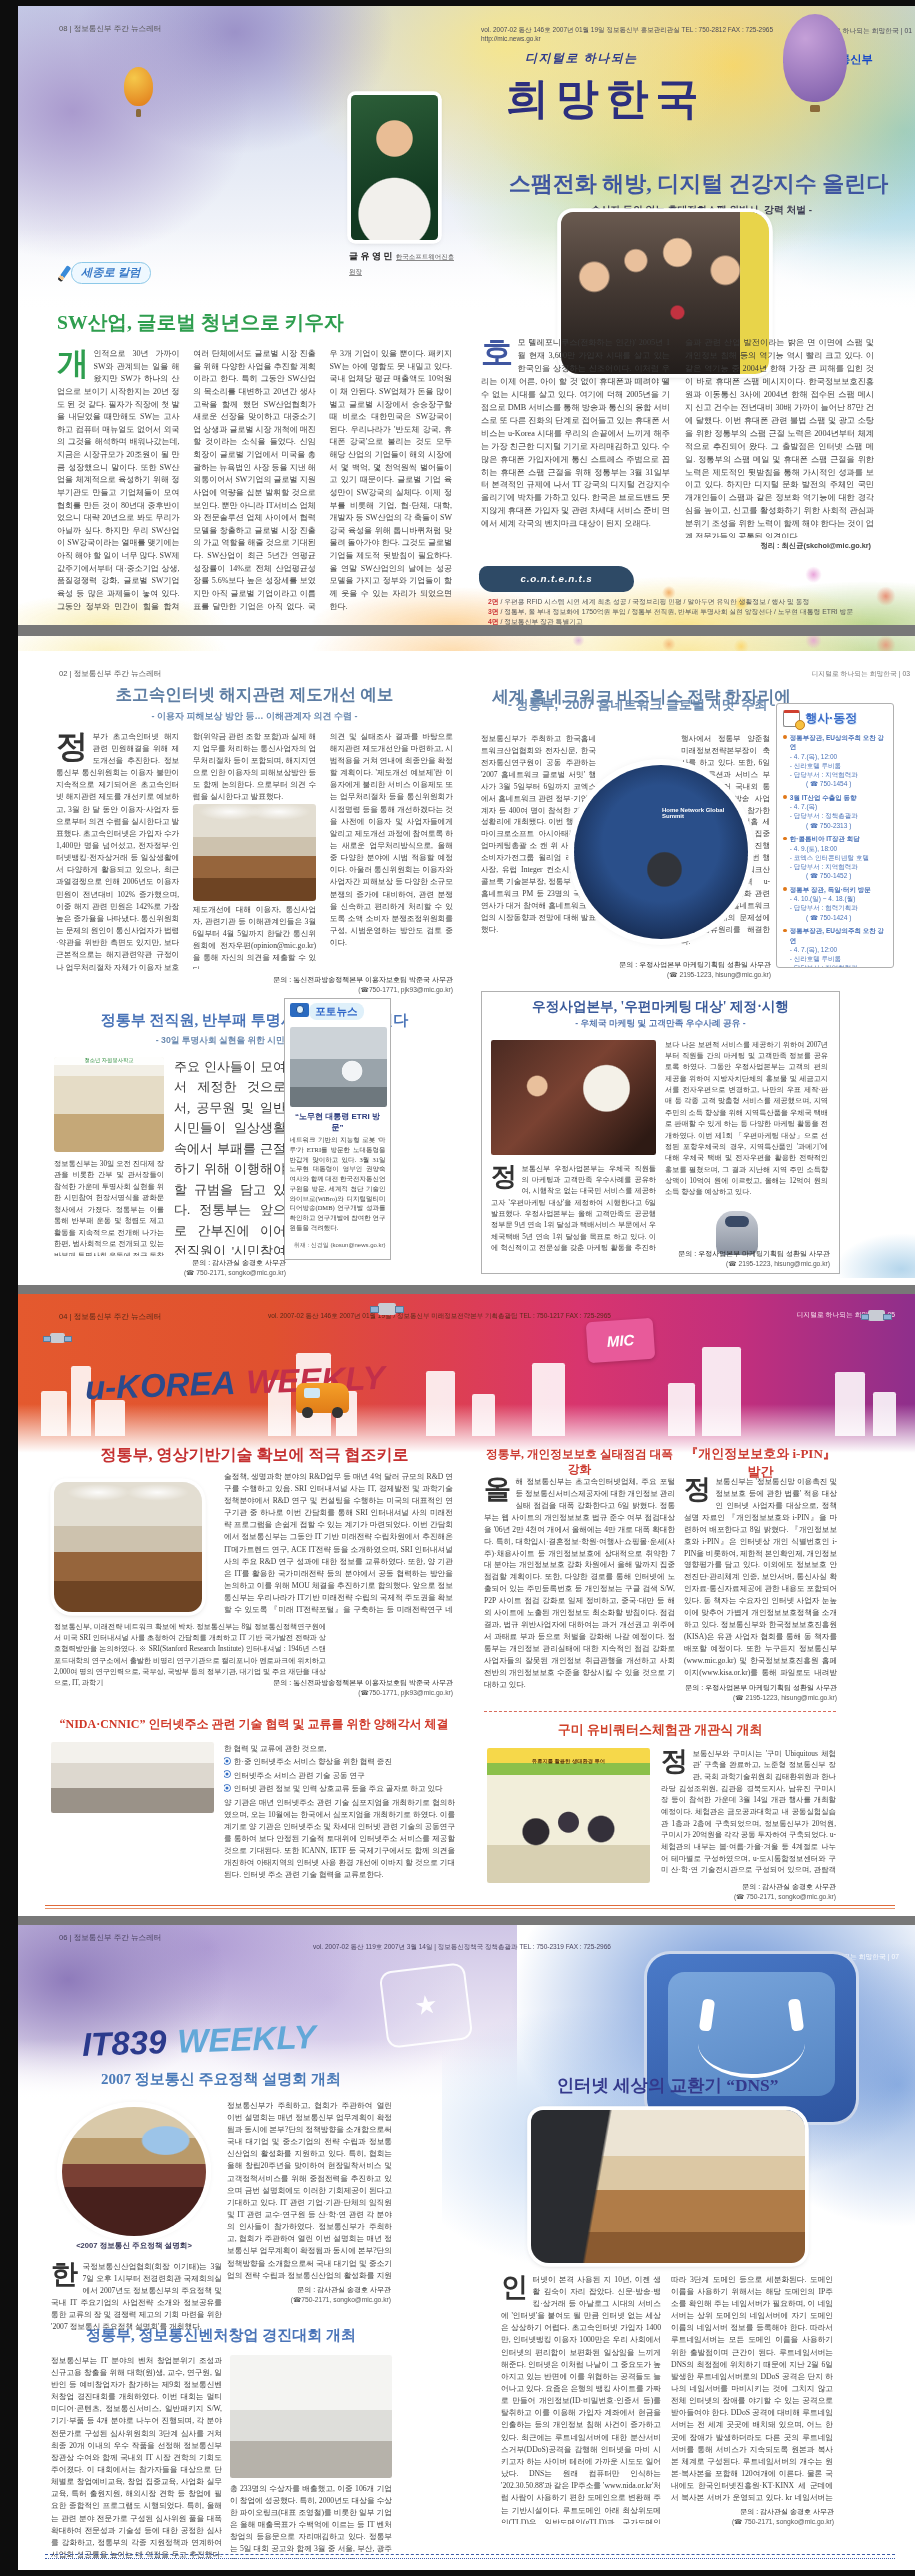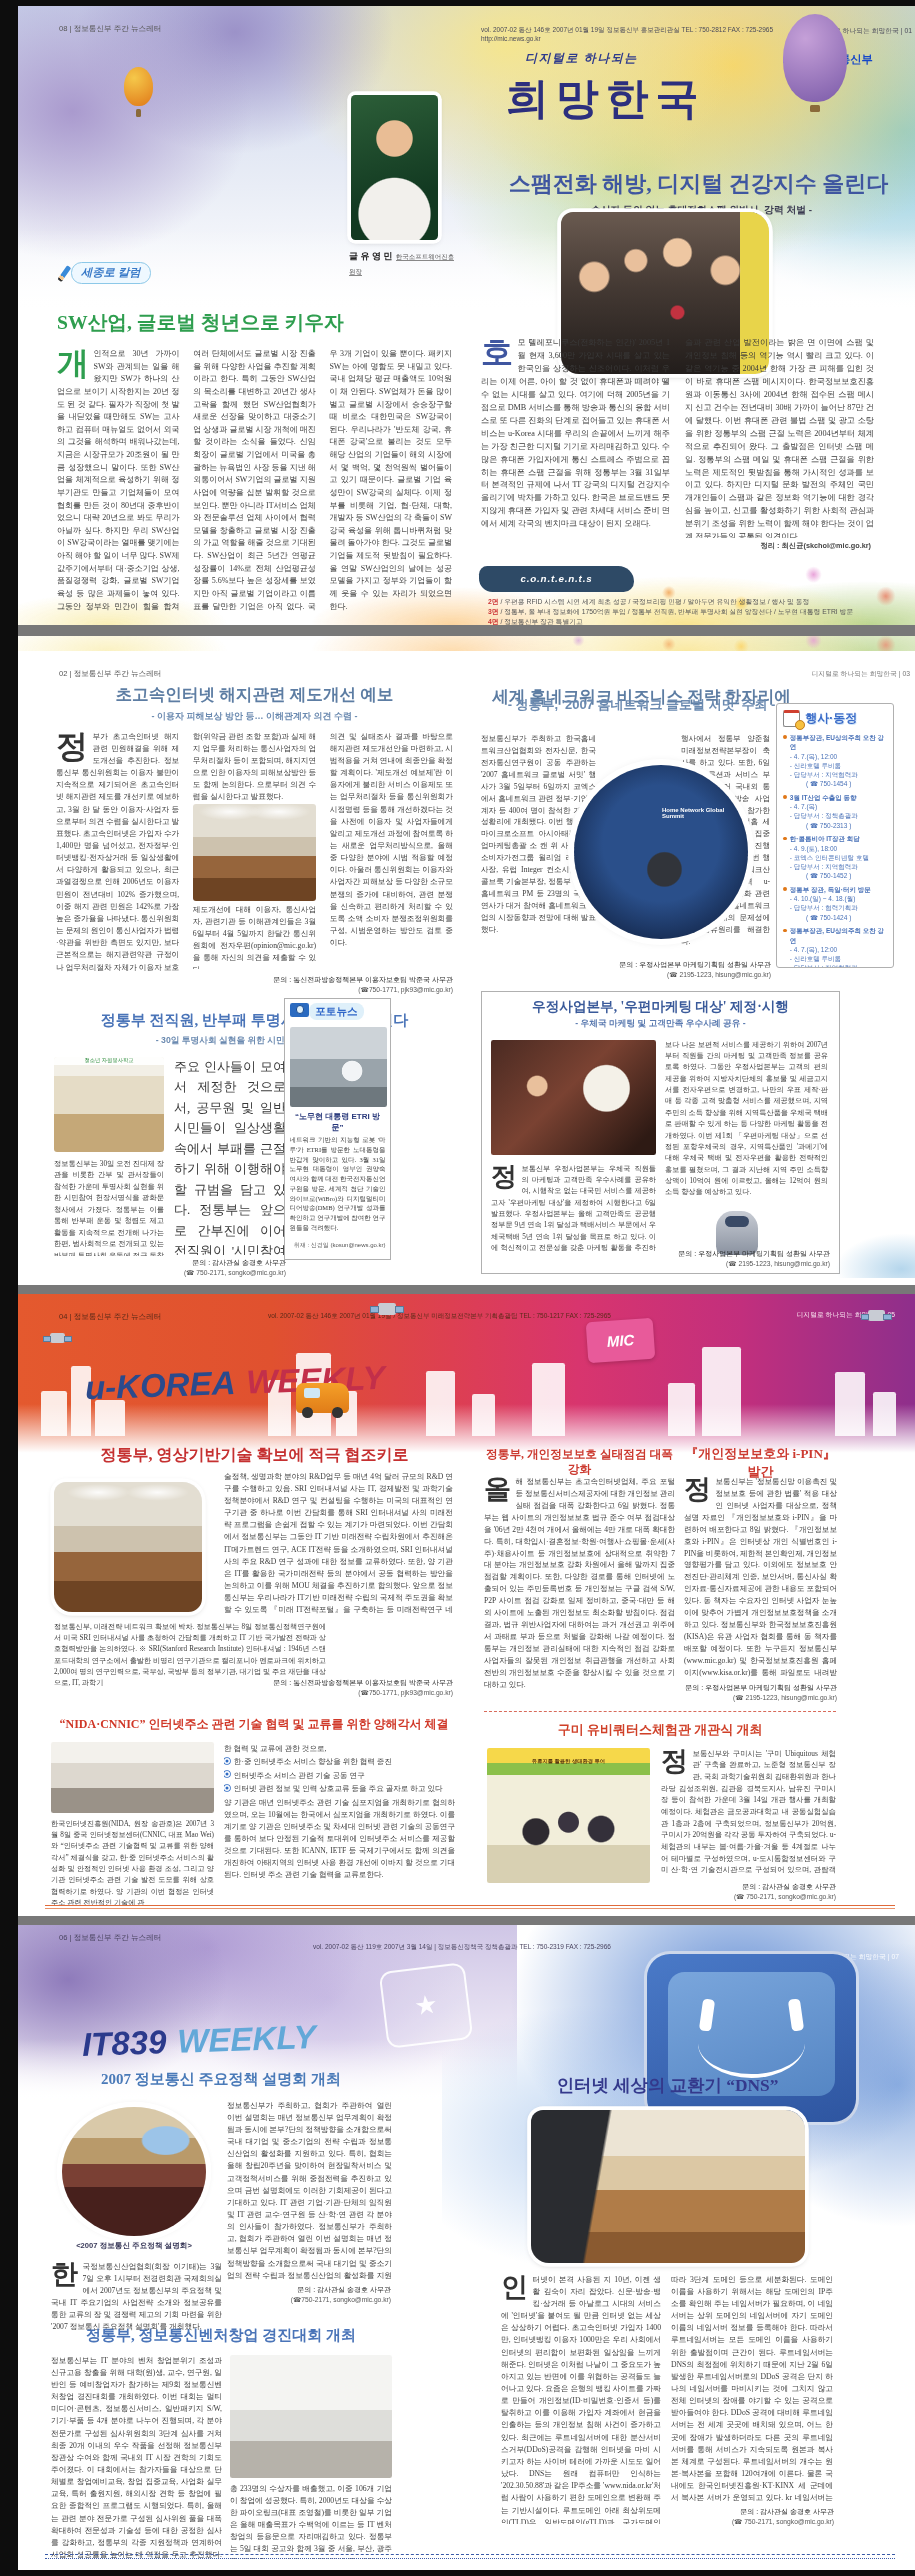--- a/index.html
+++ b/index.html
@@ -302,21 +302,20 @@
     <div class="ph blob ph-meeting" style="left:36px;top:188px;width:148px;height:130px;"></div>
     <div class="abs body-txt" style="left:206px;top:177px;width:229px;height:145px;font-size:7.7px;">술정책, 생명과학 분야의 R&amp;D업무 등 매년 4억 달러 규모의 R&amp;D 연구를 수행하고 있음. SRI 인터내셔널 사는 IT, 경제발전 및 과학기술정책분야에서 R&amp;D 연구 및 컨설팅을 수행하는 미국의 대표적인 연구기관 중 하나로 이번 간담회를 통해 SRI 인터내셔널 사의 미래전략 프로그램을 손쉽게 접할 수 있는 계기가 마련되었다. 이번 간담회에서 정보통신부는 그동안 IT 기반 미래전략 수립차원에서 추진해온 IT메가트렌드 연구, ACE IT전략 등을 소개하였으며, SRI 인터내셔널 사의 주요 R&amp;D 연구 성과에 대한 정보를 교류하였다. 또한, 양 기관은 IT를 활용한 국가미래전략 등의 분야에서 공동 협력하는 방안을 논의하고 이를 위해 MOU 체결을 추진하기로 합의했다. 앞으로 정보통신부는 우리나라가 IT기반 미래전략 수립의 국제적 주도권을 확보할 수 있도록 『미래 IT전략포털』을 구축하는 등 미래전략연구 네트워크를 지속적으로 확대할 계획이다.</div>
     <div class="abs body-txt" style="left:36px;top:328px;width:272px;height:80px;font-size:7.2px;">정보통신부, 미래전략 네트워크 확보에 박차. 정보통신부는 8일 정보통신정책연구원에서 미국 SRI 인터내셔널 사를 초청하여 간담회를 개최하고 IT 기반 국가발전 전략과 상호협력방안을 논의하였다. ※ SRI(Stanford Research Institute) 인터내셔널 : 1946년 스탠포드대학의 연구소에서 출발한 비영리 연구기관으로 캘리포니아 멘로파크에 위치하고 2,000여 명의 연구인력으로, 국무성, 국방부 등의 정부기관, 대기업 및 주요 재단을 대상으로, IT, 과학기</div>
     <div class="abs contact" style="left:242px;top:384px;width:193px;">
       <div>문의 : 통신전파방송정책본부 이용자보호팀 박준국 사무관</div>
       <div class="c2">(☎750-1771, pjk93@mic.go.kr)</div>
     </div>
 
     <div class="abs hl ctr" style="left:29px;top:422px;width:414px;font-size:12px;color:#d03828;">“NIDA·CNNIC” 인터넷주소 관련 기술 협력 및 교류를 위한 양해각서 체결</div>
     <div class="ph ph-nida" style="left:33px;top:448px;width:163px;height:71px;border-radius:2.3px;"></div>
-    <div class="abs body-txt" style="left:33px;top:525px;width:163px;height:92px;font-size:7.2px;">한국인터넷진흥원(NIDA, 원장 송관호)은 2007년 3월 8일 중국 인터넷정보센터(CNNIC, 대표 Mao Wei)와 “인터넷주소 관련 기술협력 및 교류를 위한 양해각서” 체결식을 갖고, 한·중 인터넷주소 서비스의 활성화 및 안정적인 인터넷 사용 환경 조성, 그리고 양 기관 인터넷주소 관련 기술 발전 도모를 위해 상호 협력하기로 하였다. 양 기관의 이번 협정은 인터넷주소 관련 전반적인 기술에 관</div>
     <div class="abs" style="left:206px;top:449px;width:231px;height:169px;overflow:hidden;">
       <div class="body-txt" style="font-size:7.6px;">한 협력 및 교류에 관한 것으로,</div>
       <div class="body-txt bul" style="font-size:7.6px;">한·중 인터넷주소 서비스 향상을 위한 협력 증진</div>
       <div class="body-txt bul" style="font-size:7.6px;">인터넷주소 서비스 관련 기술 공동 연구</div>
       <div class="body-txt bul" style="font-size:7.6px;">인터넷 관련 정보 및 인력 상호교류 등을 주요 골자로 하고 있다</div>
       <div class="body-txt" style="font-size:7.6px;margin-top:2.3px;">양 기관은 매년 인터넷주소 관련 기술 심포지엄을 개최하기로 협의하였으며, 오는 10월에는 한국에서 심포지엄을 개최하기로 하였다. 이를 계기로 양 기관은 인터넷주소 및 차세대 인터넷 관련 기술의 공동연구를 통하여 보다 안정된 기술적 토대위에 인터넷주소 서비스를 제공할 것으로 기대된다. 또한 ICANN, IETF 등 국제기구에서도 함께 의견을 개진하여 아태지역의 인터넷 사용 환경 개선에 이바지 할 것으로 기대된다. 인터넷 주소 관련 기술 협력을 교류로한다.</div>
     </div>
 
     <div class="abs hl ctr" style="left:466px;top:153px;width:191px;font-size:11.7px;color:#cc3a30;">정통부, 개인정보보호 실태점검 대폭 강화</div>
     <div class="abs body-txt" style="left:466px;top:182px;width:191px;height:231px;font-size:7.6px;">

